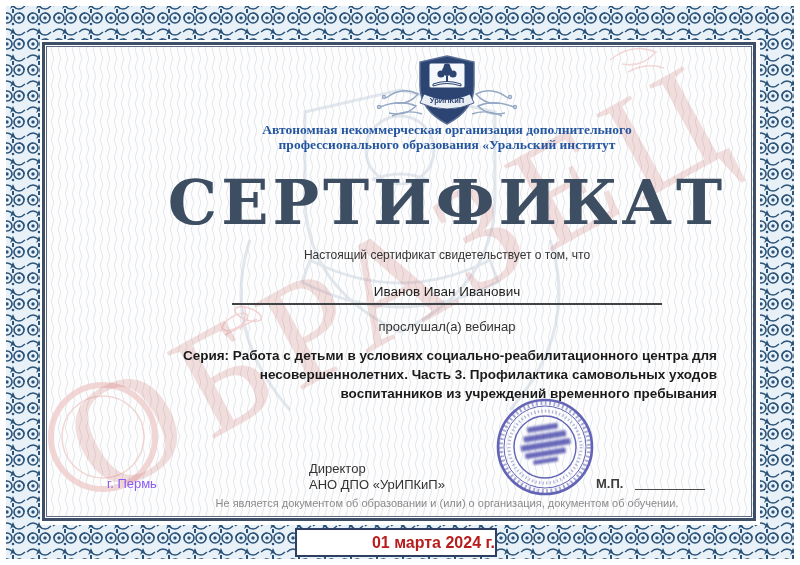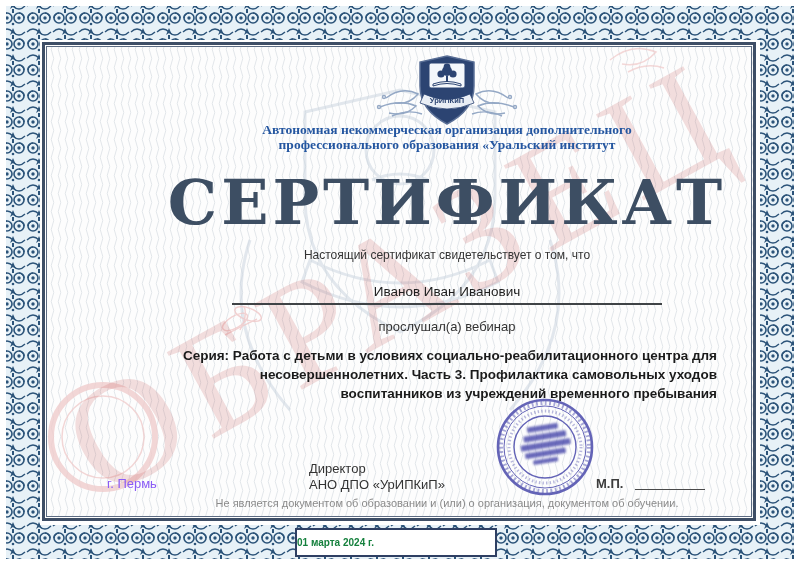--- a/index.html
+++ b/index.html
@@ -32,21 +32,21 @@
   .director{left:262px;top:461px;font-size:13px;line-height:16px;color:#333;}
   .mp{left:549px;top:476px;font-size:13px;font-weight:600;color:#3c3c3c;}
   .sig-line{left:588px;top:489px;width:70px;border-top:1.5px solid #4a4a4a;height:0;}
   .disclaimer{top:497px;font-size:11px;color:#8a8a8a;}
 
   .stamp{left:443px;top:392px;width:110px;height:110px;z-index:4;}
 
   .logo{left:325px;top:52px;width:150px;height:78px;}
 
   .date-box{left:295px;top:528px;width:198px;height:25px;border:2px solid #2e3f63;background:#ffffff;
-    z-index:6;text-align:left;line-height:25px;font-size:10px;font-weight:700;color:#15803d;}
+    z-index:6;text-align:right;line-height:25px;font-size:16px;font-weight:700;color:#b91c1c;}
 </style>
 </head>
 <body>
 
 <div class="cert">
 
   <svg class="layer" width="800" height="565" viewBox="0 0 800 565" aria-hidden="true">
     <defs>
       <pattern id="orn" width="26" height="26" patternUnits="userSpaceOnUse">
         <rect width="26" height="26" fill="#e7f1f7"></rect>

